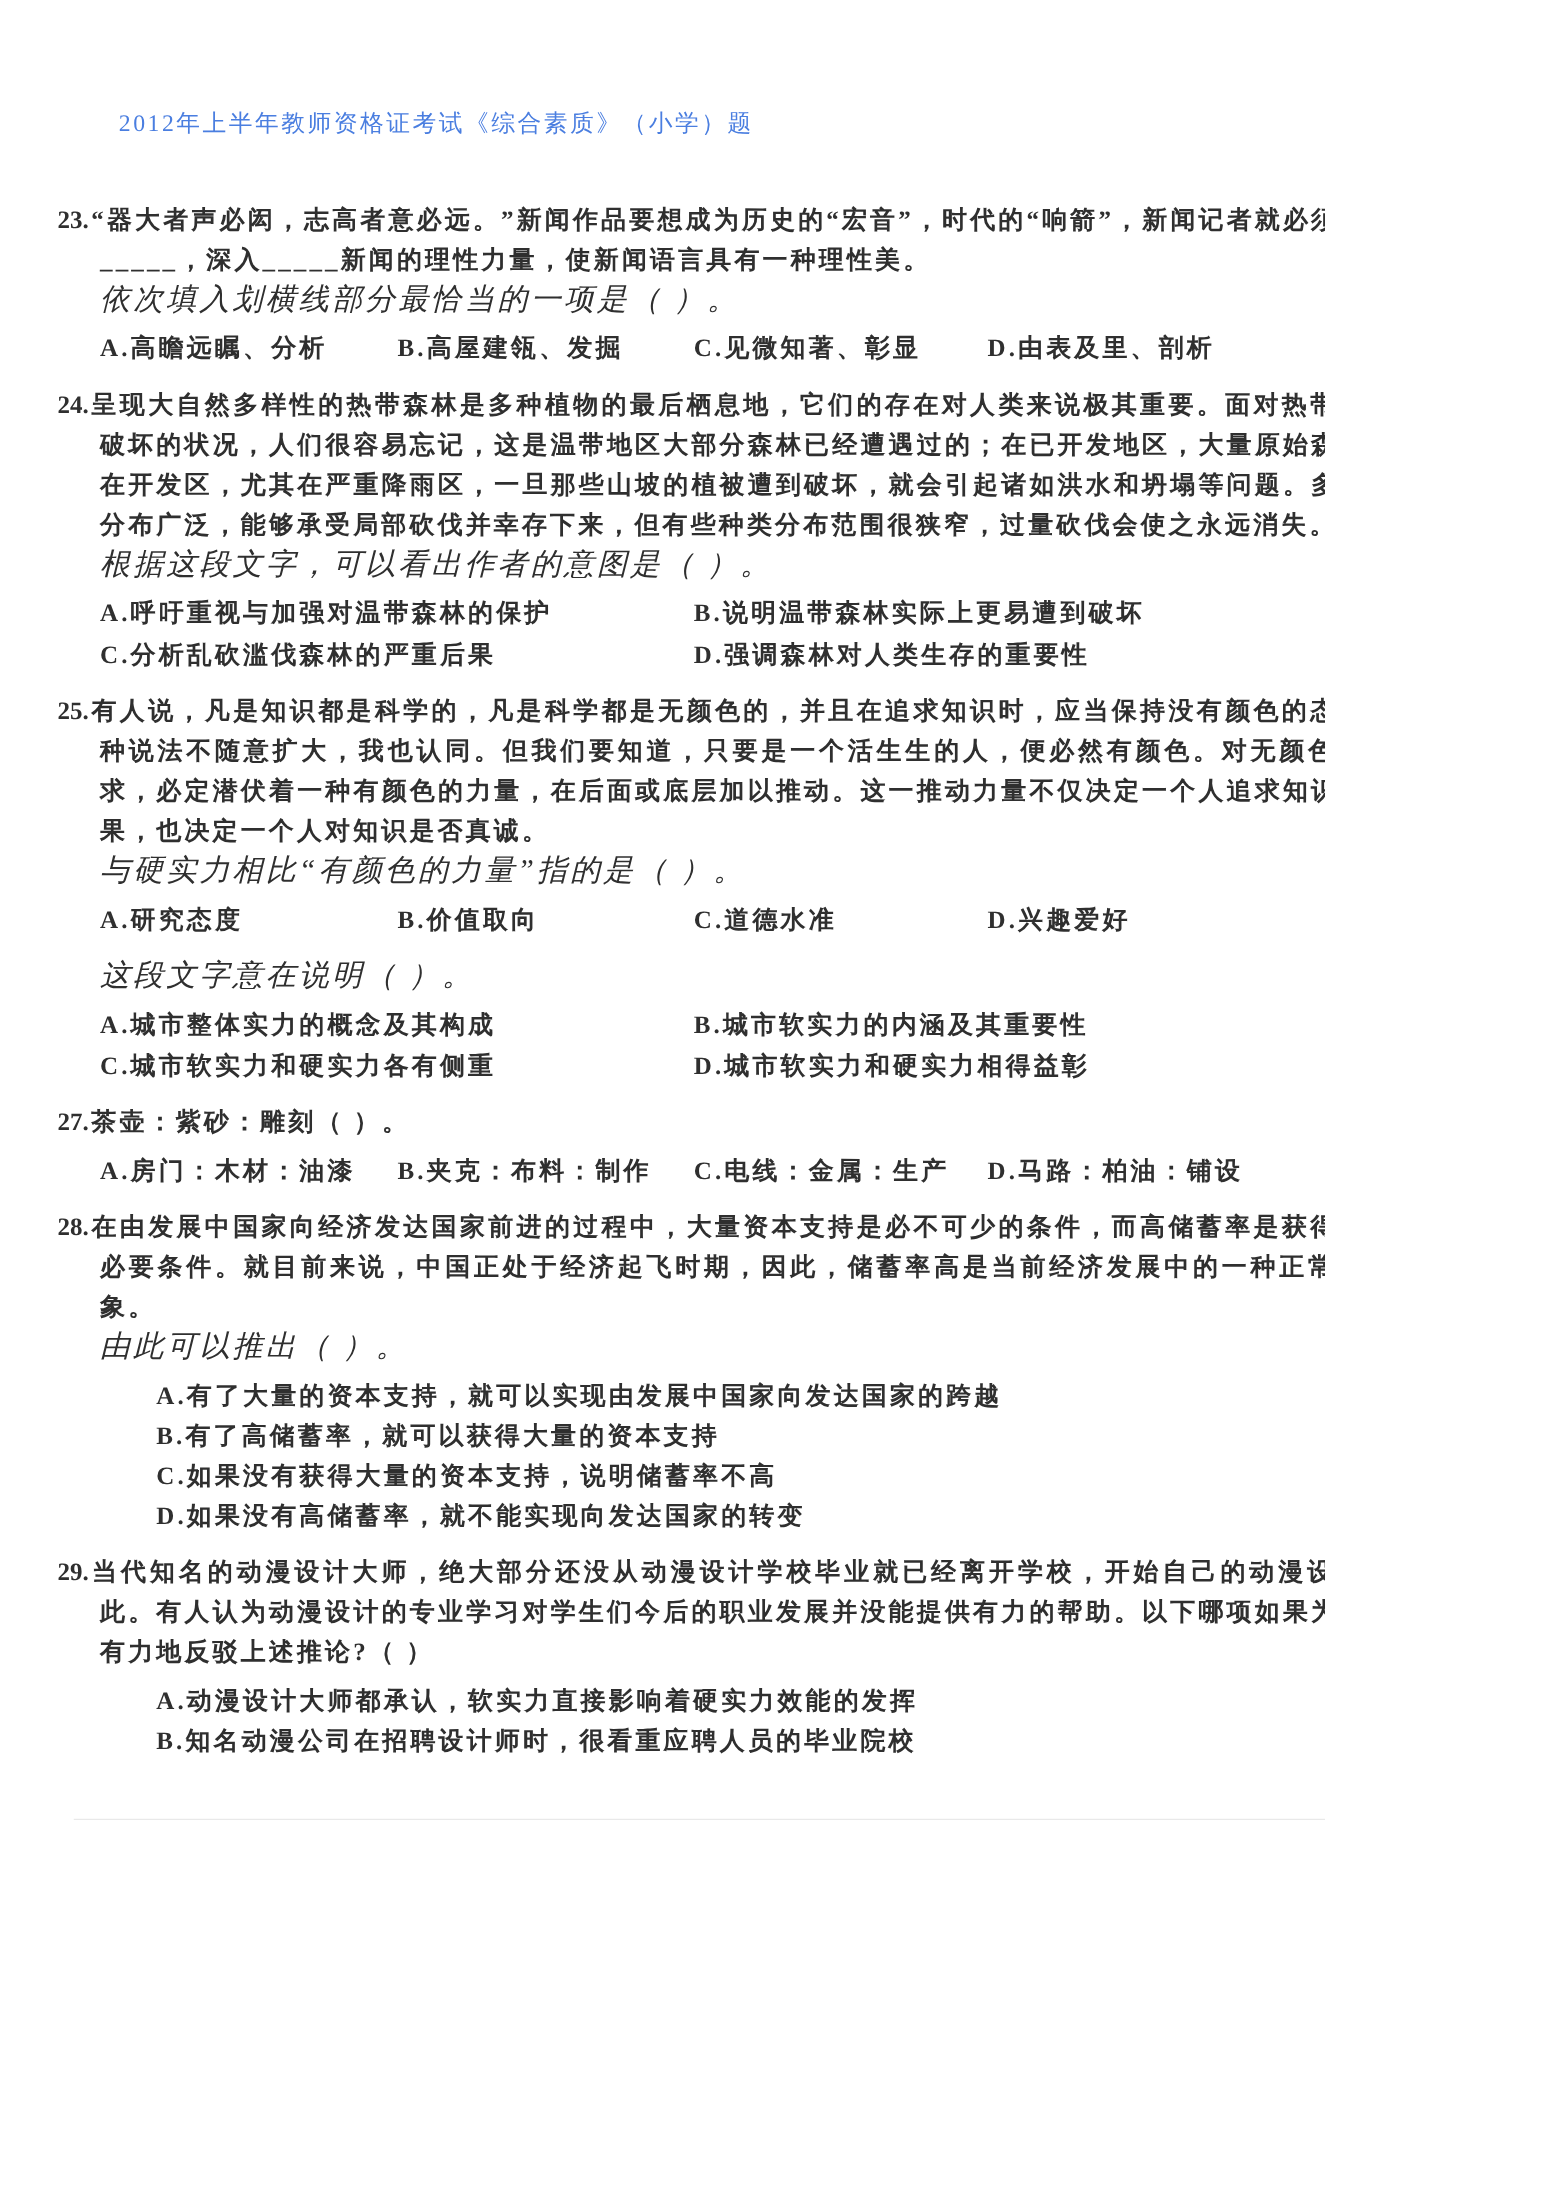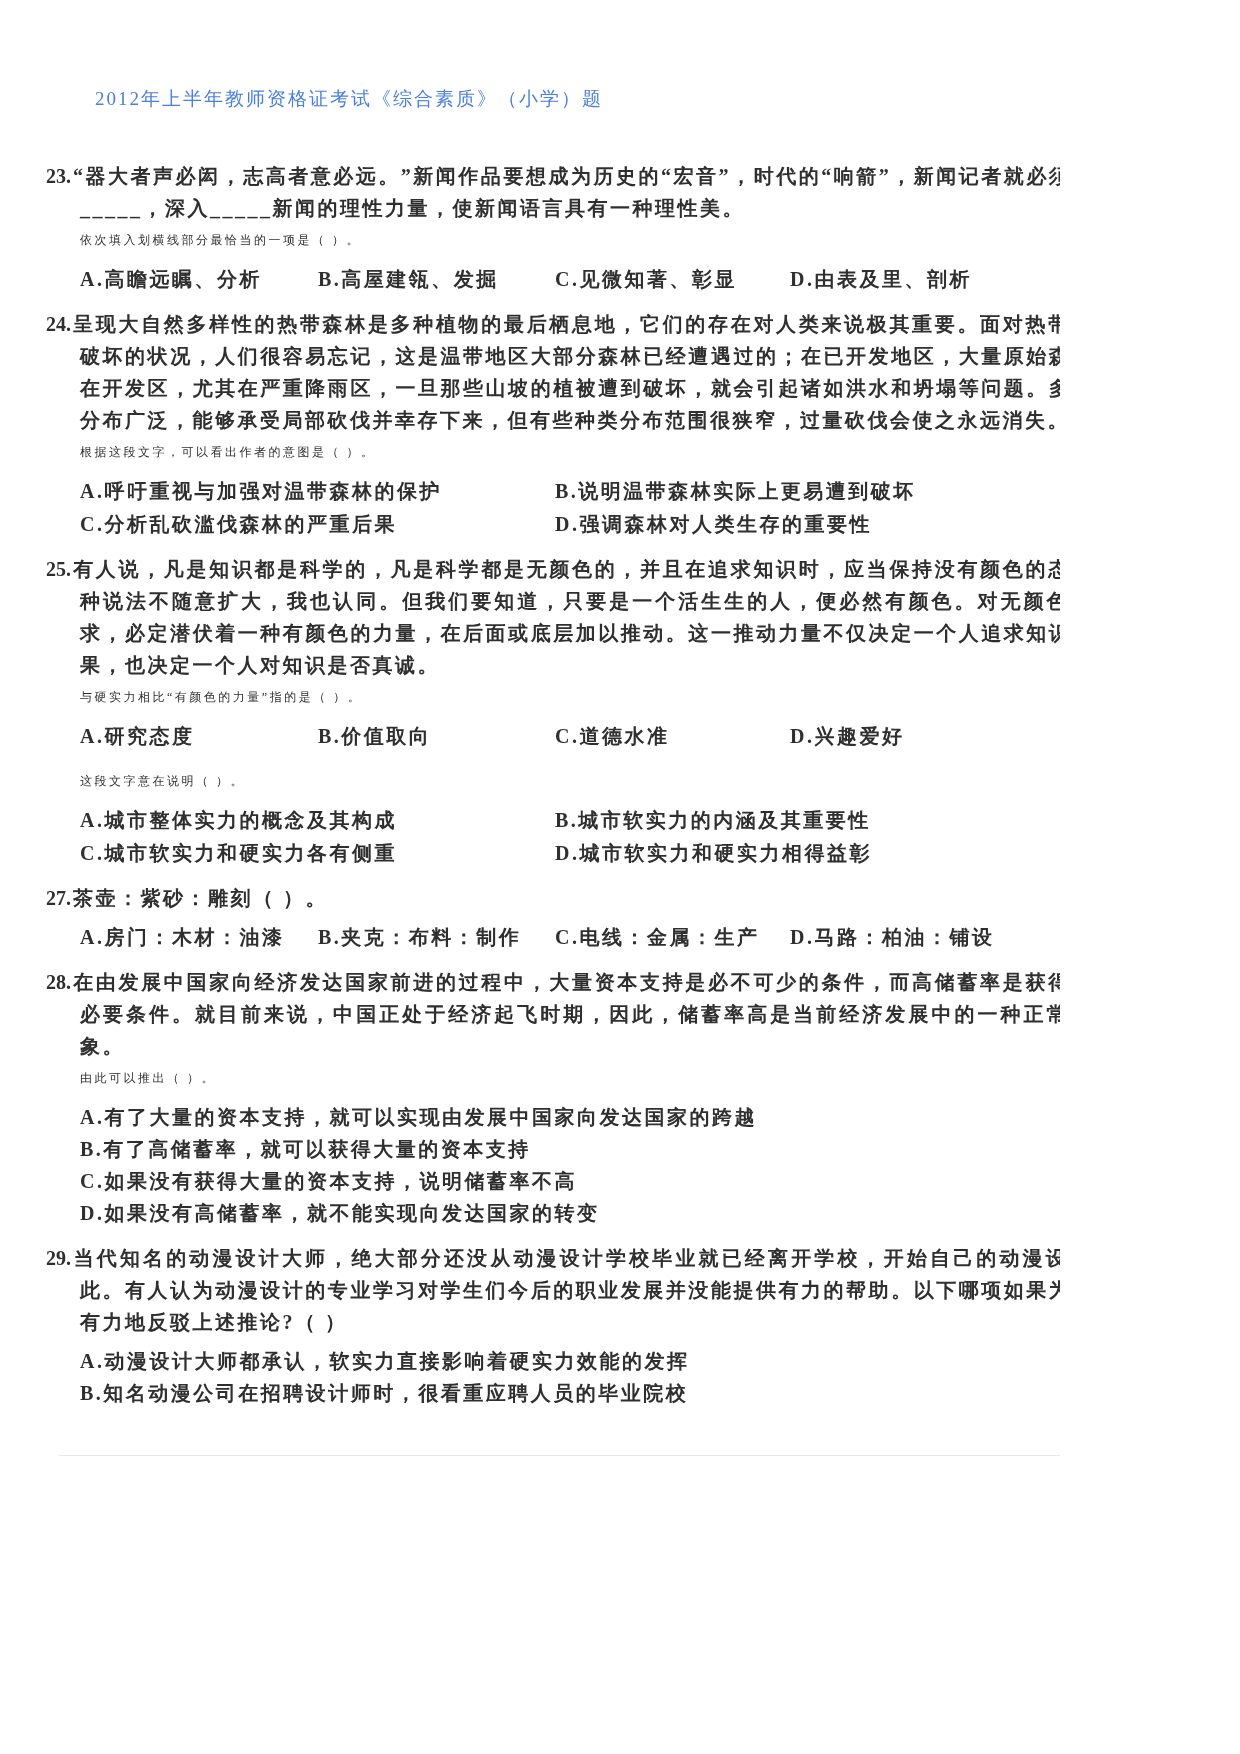--- a/index.html
+++ b/index.html
@@ -45,24 +45,25 @@
     text-indent: -34px;
     text-align: justify;
     font-weight: bold;
   }
   .qnum {
     letter-spacing: 0;
     padding-right: 2px;
   }
   .prompt {
     margin: 0;
-    font-size: 12px;
+    font-size: 24px;
     line-height: 32px;
     letter-spacing: 2.5px;
     padding-left: 34px;
+    font-style: italic;
   }
   .opts {
     margin: 7px 0 3px 0;
     padding-left: 34px;
     font-size: 20px;
     line-height: 32px;
     letter-spacing: 2.5px;
   }
   .opts .opt {
     white-space: nowrap;
@@ -72,20 +73,21 @@
     display: grid;
     grid-template-columns: 238px 237px 235px auto;
   }
   .opts.grid-2 {
     display: grid;
     grid-template-columns: 475px auto;
     row-gap: 1px;
   }
   .opts.stack .opt {
     display: block;
+    margin-left: 45px;
   }
   .bottom-divider {
     margin: 46px auto 0 auto;
     width: 1112px;
     height: 0;
     border-top: 1px solid #e9e9e9;
   }
 </style>
 </head>
 <body>

